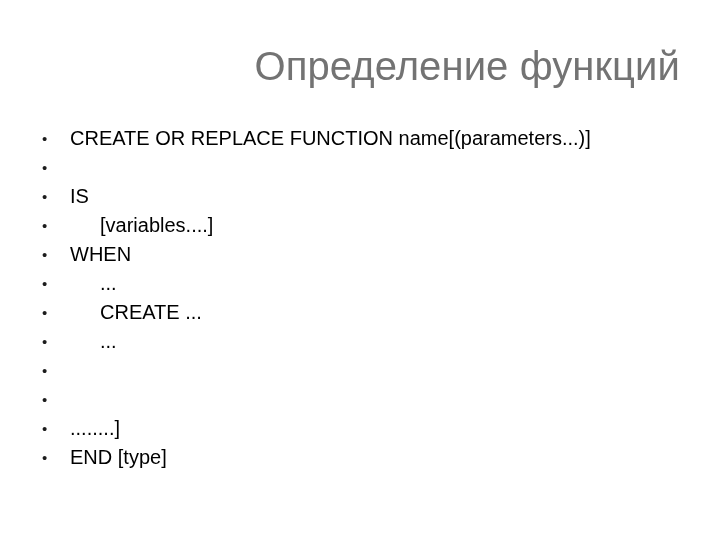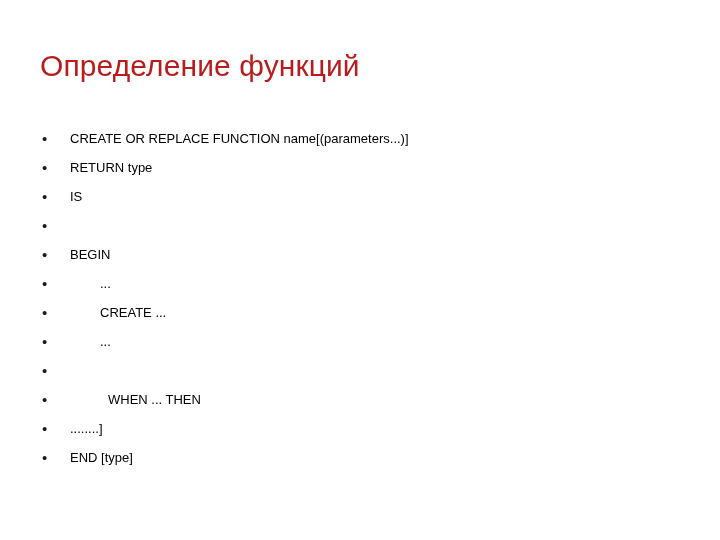--- a/index.html
+++ b/index.html
@@ -25,25 +25,25 @@
     height: 540px;
     background: #ffffff;
   }
 
   
   .slide-title {
     position: absolute;
     left: 40px;
     top: 48px;
     width: 640px;
-    text-align: left;
-    font-size: 30px;
+    text-align: right;
+    font-size: 40px;
     line-height: 36px;
     font-weight: 400;
-    color: #b91c1c;
+    color: #737373;
     letter-spacing: 0.1px;
     white-space: nowrap;
   }
 
   
   .content-box {
     position: absolute;
     left: 30px;
     top: 124px;
     width: 640px;
@@ -73,46 +73,46 @@
     width: 10px;
     height: 29px;
     line-height: 29px;
     font-size: 15px;
     color: #1c1c1c;
     text-align: left;
   }
 
   .bullet-text {
     display: inline-block;
-    font-size: 13px;
+    font-size: 20px;
     color: #000000;
   }
 
   
   .indent-0 { padding-left: 40px; }
   .indent-1 { padding-left: 70px; }
   .indent-2 { padding-left: 78px; }
 </style>
 </head>
 <body>
 
 <div class="slide">
 
   <div class="slide-title">Определение функций</div>
 
   <div class="content-box">
     <ul class="bullet-list" id="bullet-list">
         <li class="bullet-item indent-0"><span class="bullet-marker">•</span><span class="bullet-text">CREATE OR REPLACE FUNCTION name[(parameters...)]</span></li>
-        <li class="bullet-item indent-0"><span class="bullet-marker">•</span><span class="bullet-text">RETURN type</span></li>
+        <li class="bullet-item indent-0"><span class="bullet-marker">•</span></li>
         <li class="bullet-item indent-0"><span class="bullet-marker">•</span><span class="bullet-text">IS</span></li>
-        <li class="bullet-item indent-1"><span class="bullet-marker">•</span></li>
-        <li class="bullet-item indent-0"><span class="bullet-marker">•</span><span class="bullet-text">BEGIN</span></li>
+        <li class="bullet-item indent-1"><span class="bullet-marker">•</span><span class="bullet-text">[variables....]</span></li>
+        <li class="bullet-item indent-0"><span class="bullet-marker">•</span><span class="bullet-text">WHEN</span></li>
         <li class="bullet-item indent-1"><span class="bullet-marker">•</span><span class="bullet-text">...</span></li>
         <li class="bullet-item indent-1"><span class="bullet-marker">•</span><span class="bullet-text">CREATE ...</span></li>
         <li class="bullet-item indent-1"><span class="bullet-marker">•</span><span class="bullet-text">...</span></li>
         <li class="bullet-item indent-0"><span class="bullet-marker">•</span></li>
-        <li class="bullet-item indent-2"><span class="bullet-marker">•</span><span class="bullet-text">WHEN ... THEN</span></li>
+        <li class="bullet-item indent-2"><span class="bullet-marker">•</span></li>
         <li class="bullet-item indent-0"><span class="bullet-marker">•</span><span class="bullet-text">........]</span></li>
         <li class="bullet-item indent-0"><span class="bullet-marker">•</span><span class="bullet-text">END [type]</span></li>
       </ul>
   </div>
 
 </div>
 
 </body></html>

